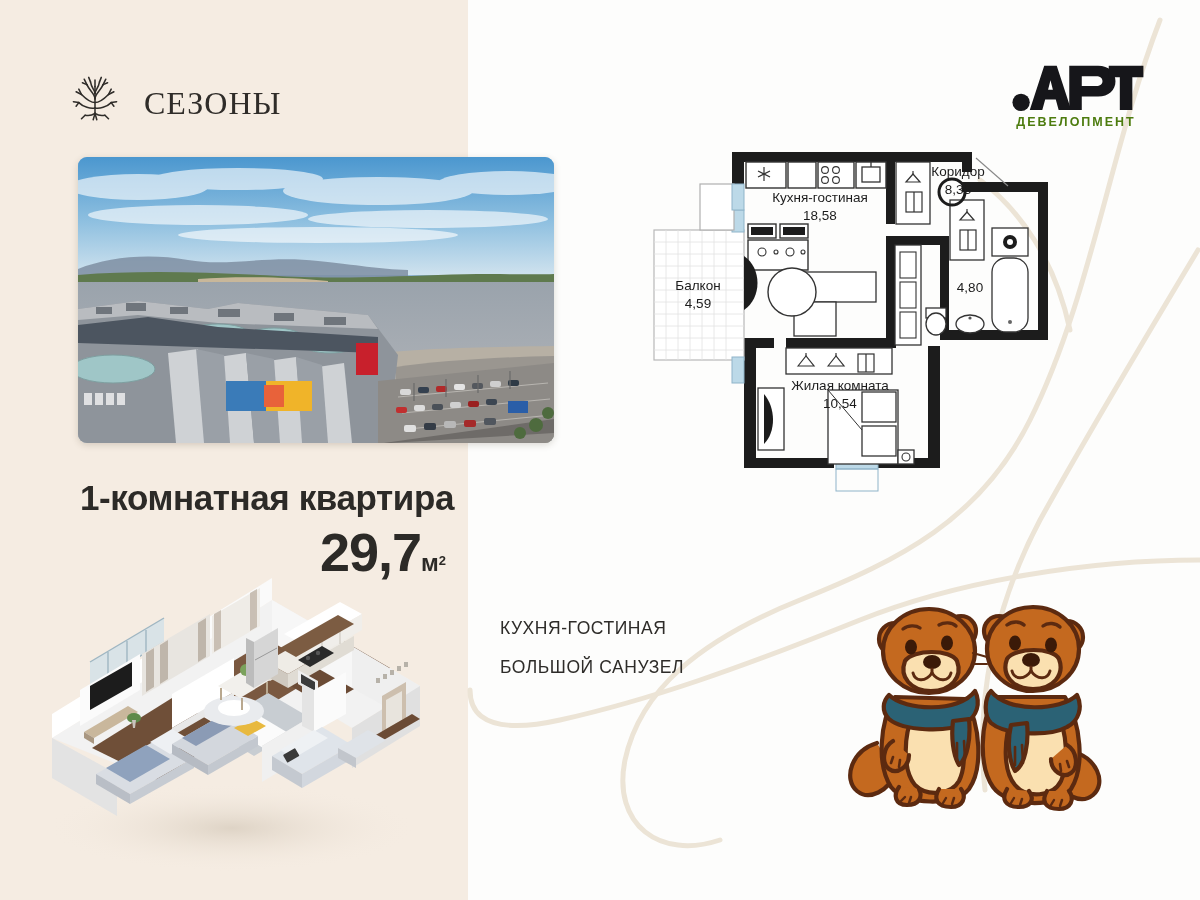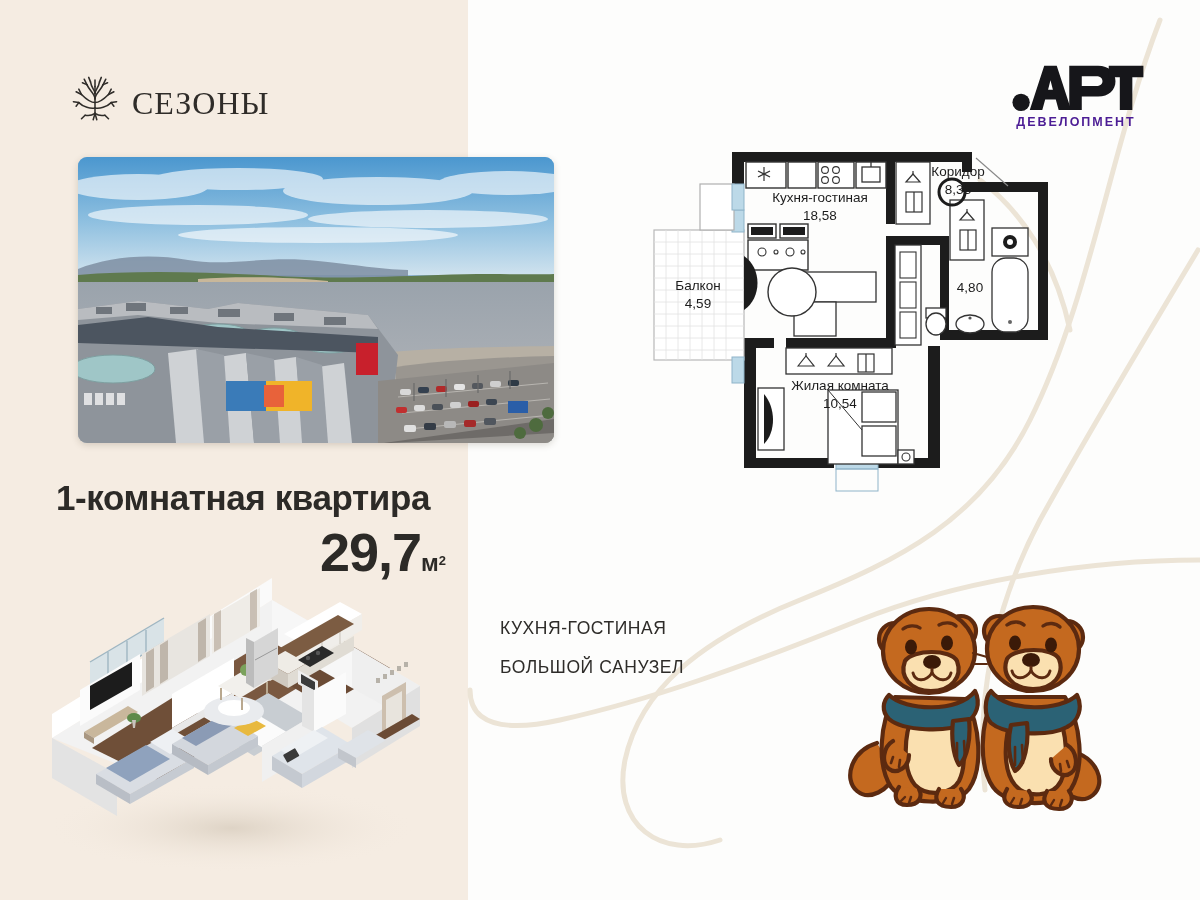--- a/index.html
+++ b/index.html
@@ -11,47 +11,47 @@
   .stage{position:absolute;inset:0;width:1200px;height:900px;}
 
   
   .panel-beige{position:absolute;left:0;top:0;width:468px;height:900px;background:#f5ece2;}
   .panel-white{position:absolute;left:468px;top:0;width:732px;height:900px;background:#fdfdfc;}
 
   
   .swoosh{position:absolute;inset:0;pointer-events:none;}
 
   
-  .brand{position:absolute;left:68px;top:72px;display:flex;align-items:center;gap:10px;justify-content:center;}
+  .brand{position:absolute;left:68px;top:72px;display:flex;align-items:center;gap:22px;justify-content:center;}
   .brand-mark{width:54px;height:54px;flex:none;}
   .brand-name{
     font-family:"Liberation Serif", serif;
     font-size:46px;letter-spacing:1px;color:#2f2c29;line-height:1;
     text-transform:lowercase;font-variant:small-caps;
   }
 
   
   .dev-logo{position:absolute;right:56px;top:60px;text-align:center;width:136px;}
   .dev-mark{display:block;}
   .dev-sub{
-    font-size:12.5px;font-weight:bold;letter-spacing:2.0px;color:#4c1d95;
+    font-size:12.5px;font-weight:bold;letter-spacing:2.0px;color:#4d7c0f;
     margin-top:3px;
   }
 
   
   .photo{
     position:absolute;left:78px;top:157px;width:476px;height:286px;
     border-radius:9px;overflow:hidden;background:#8fb6d6;
     box-shadow:0 2px 7px rgba(60,48,30,.18);
   }
   .photo svg{display:block;width:100%;height:100%;}
 
   
   .headline{
-    position:absolute;left:56px;top:478px;width:380px;
+    position:absolute;left:80px;top:478px;width:380px;
     font-size:35px;font-weight:bold;color:#2c2a27;letter-spacing:-.4px;
     white-space:nowrap;
   }
   .area{
     position:absolute;left:68px;top:521px;width:378px;text-align:right;
     color:#2c2a27;white-space:nowrap;
   }
   .area .num{font-size:54px;font-weight:bold;letter-spacing:-1px;vertical-align:baseline;}
   .area .unit{font-size:24px;font-weight:bold;}
   .area .sup{font-size:13px;font-weight:bold;vertical-align:super;}

